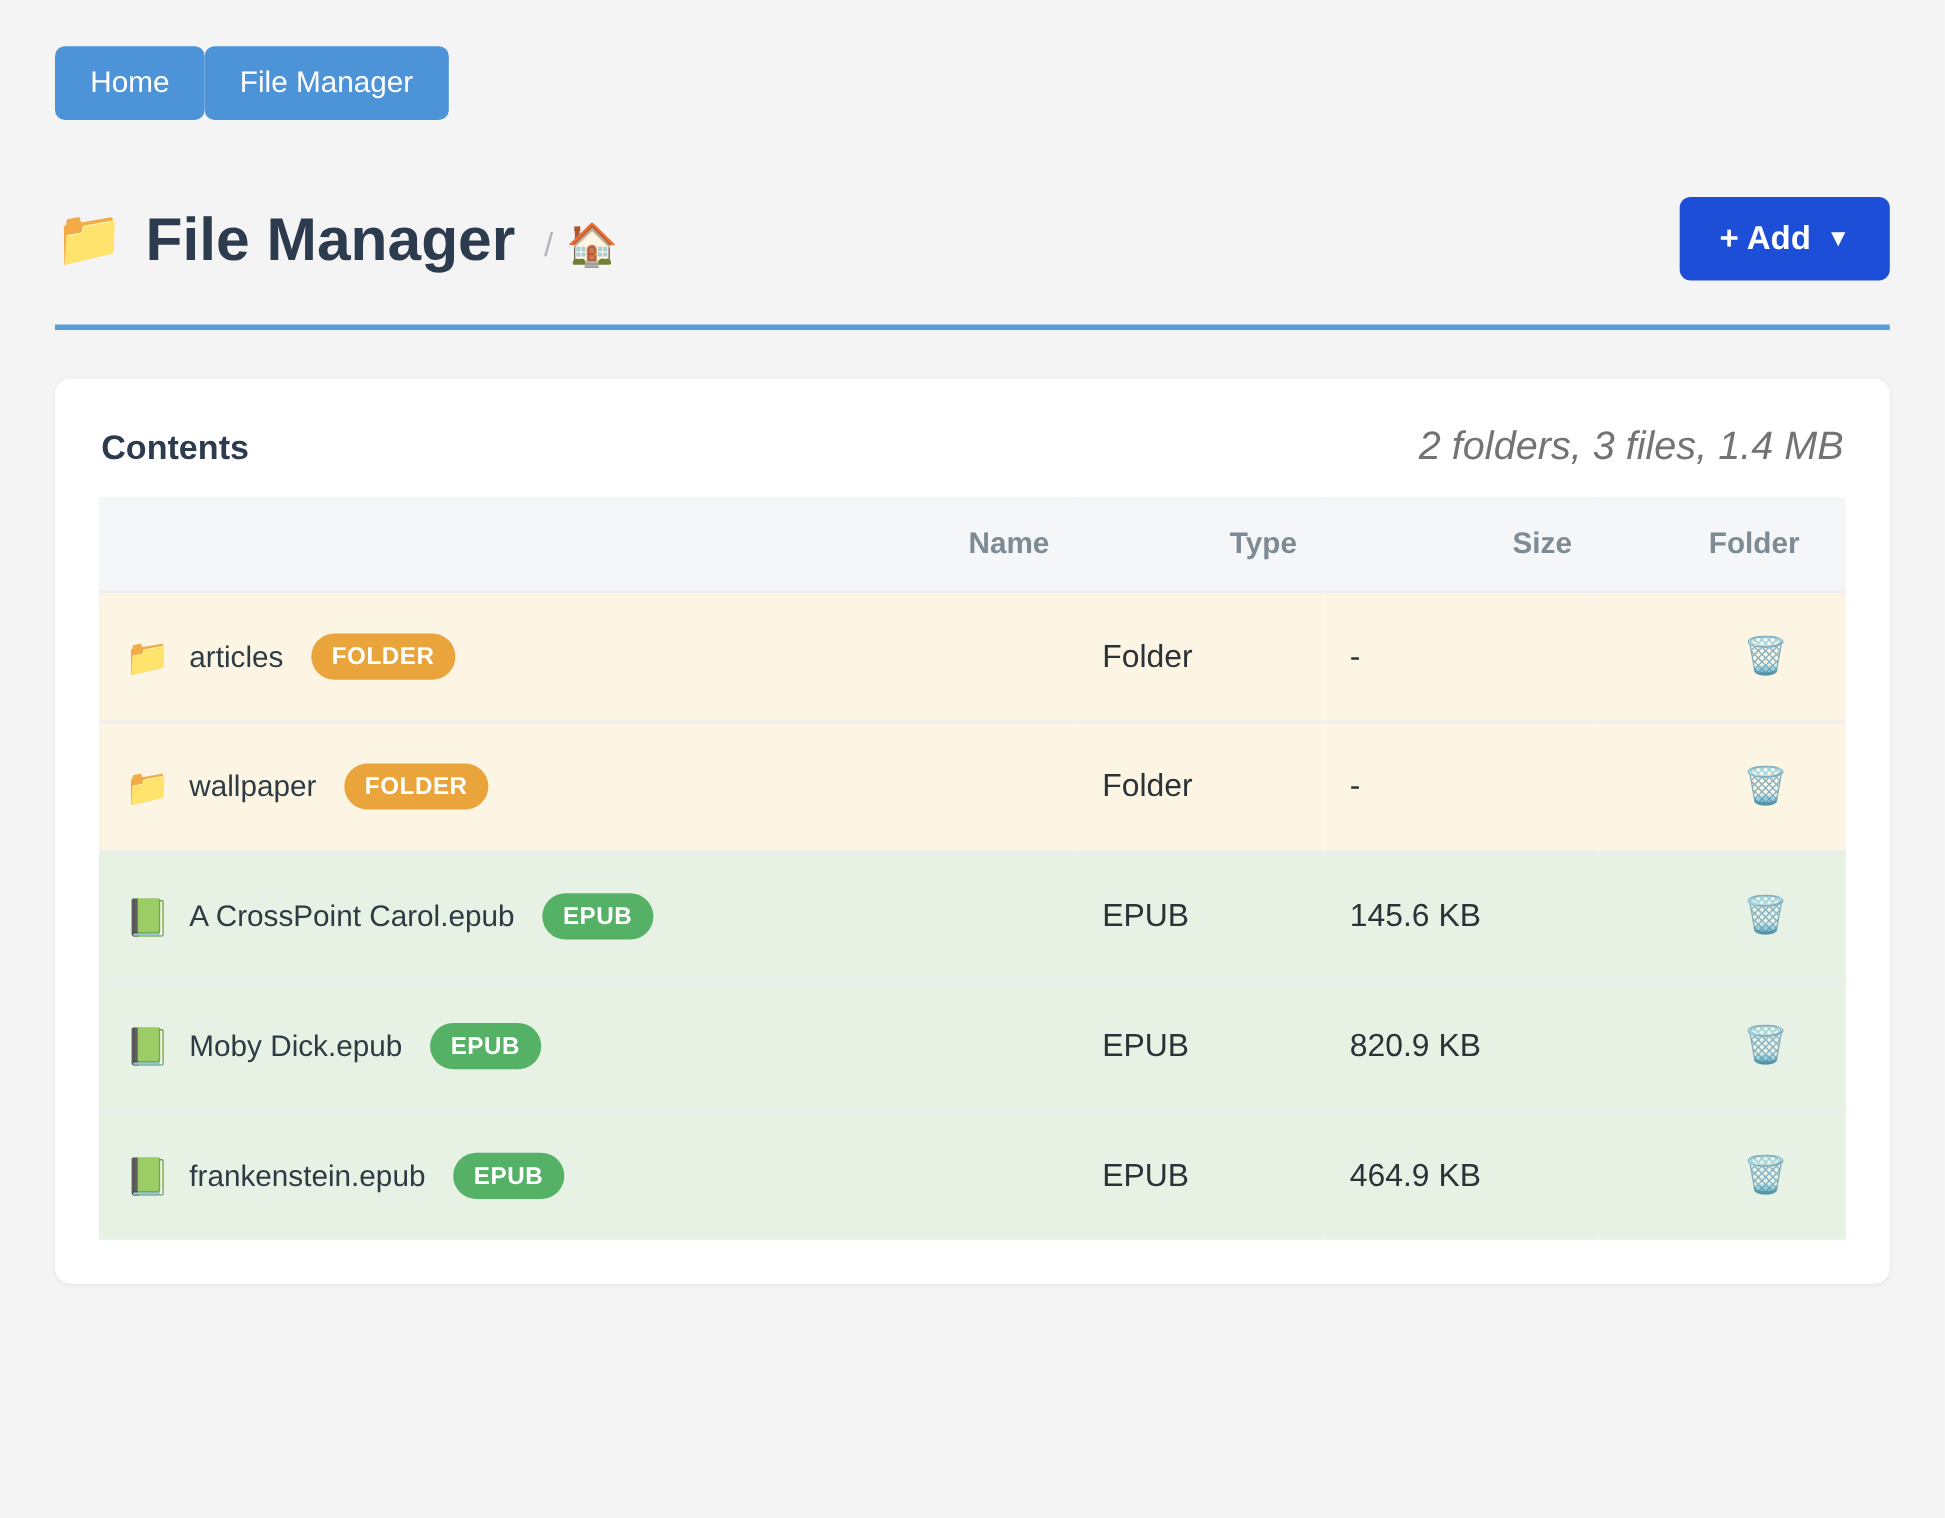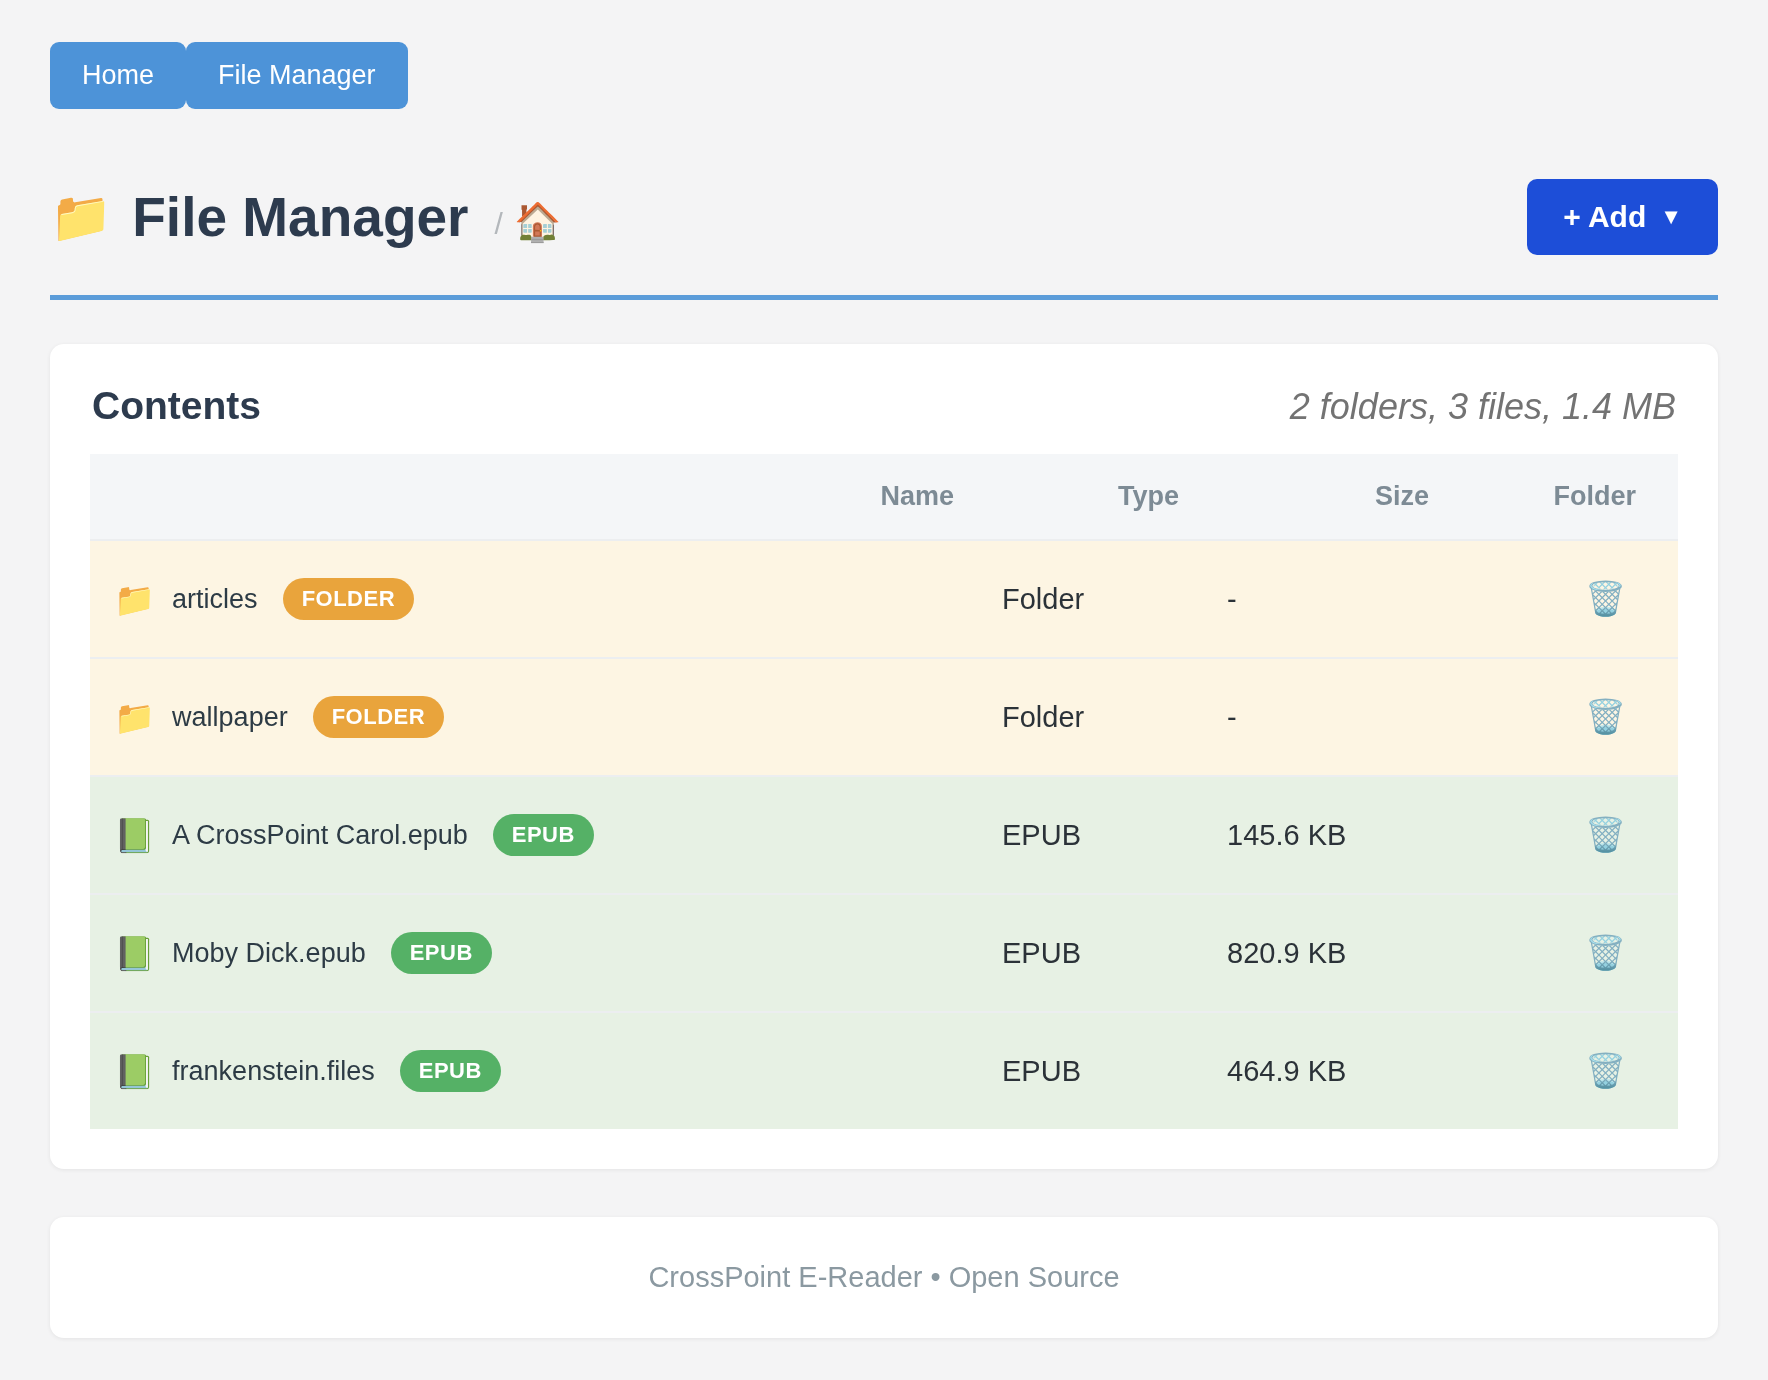--- a/index.html
+++ b/index.html
@@ -69,21 +69,21 @@
     box-shadow: 0 1px 4px rgba(0,0,0,0.07);
     padding: 40px;
   }
   .card-head {
     display: flex;
     justify-content: space-between;
     align-items: baseline;
     margin-bottom: 26px;
     padding: 0 2px;
   }
-  .card-title { font-size: 39px; font-weight: 700; color: #2d3b4e; }
+  .card-title { font-size: 31px; font-weight: 700; color: #2d3b4e; }
   .card-summary { font-size: 36px; color: #737373; font-style: italic; }
 
   table { width: 100%; border-collapse: collapse; }
   thead th {
     background: #f4f6f8;
     color: #7d8b95;
     font-size: 27px;
     font-weight: 700;
     text-align: right;
     padding: 27px 24px;
@@ -239,33 +239,30 @@
     <td class="actions-cell">
       <button class="trash-btn">
         <span>🗑️</span>
       </button>
     </td>
   </tr>
           <tr class="row-epub">
     <td>
       <span class="name-cell">
         <span class="file-icon">📗</span>
-        <span class="file-name">frankenstein.files</span>
+        <span class="file-name">frankenstein.epub</span>
         <span class="badge badge-epub">EPUB</span>
       </span>
     </td>
     <td>EPUB</td>
     <td>464.9 KB</td>
     <td class="actions-cell">
       <button class="trash-btn">
         <span>🗑️</span>
       </button>
     </td>
   </tr>
         </tbody>
     </table>
   </div>
 
-  <div class="footer-card">
-    <div class="footer-text">CrossPoint E-Reader • Open Source</div>
-  </div>
 
 </div>
 
 </body></html>

